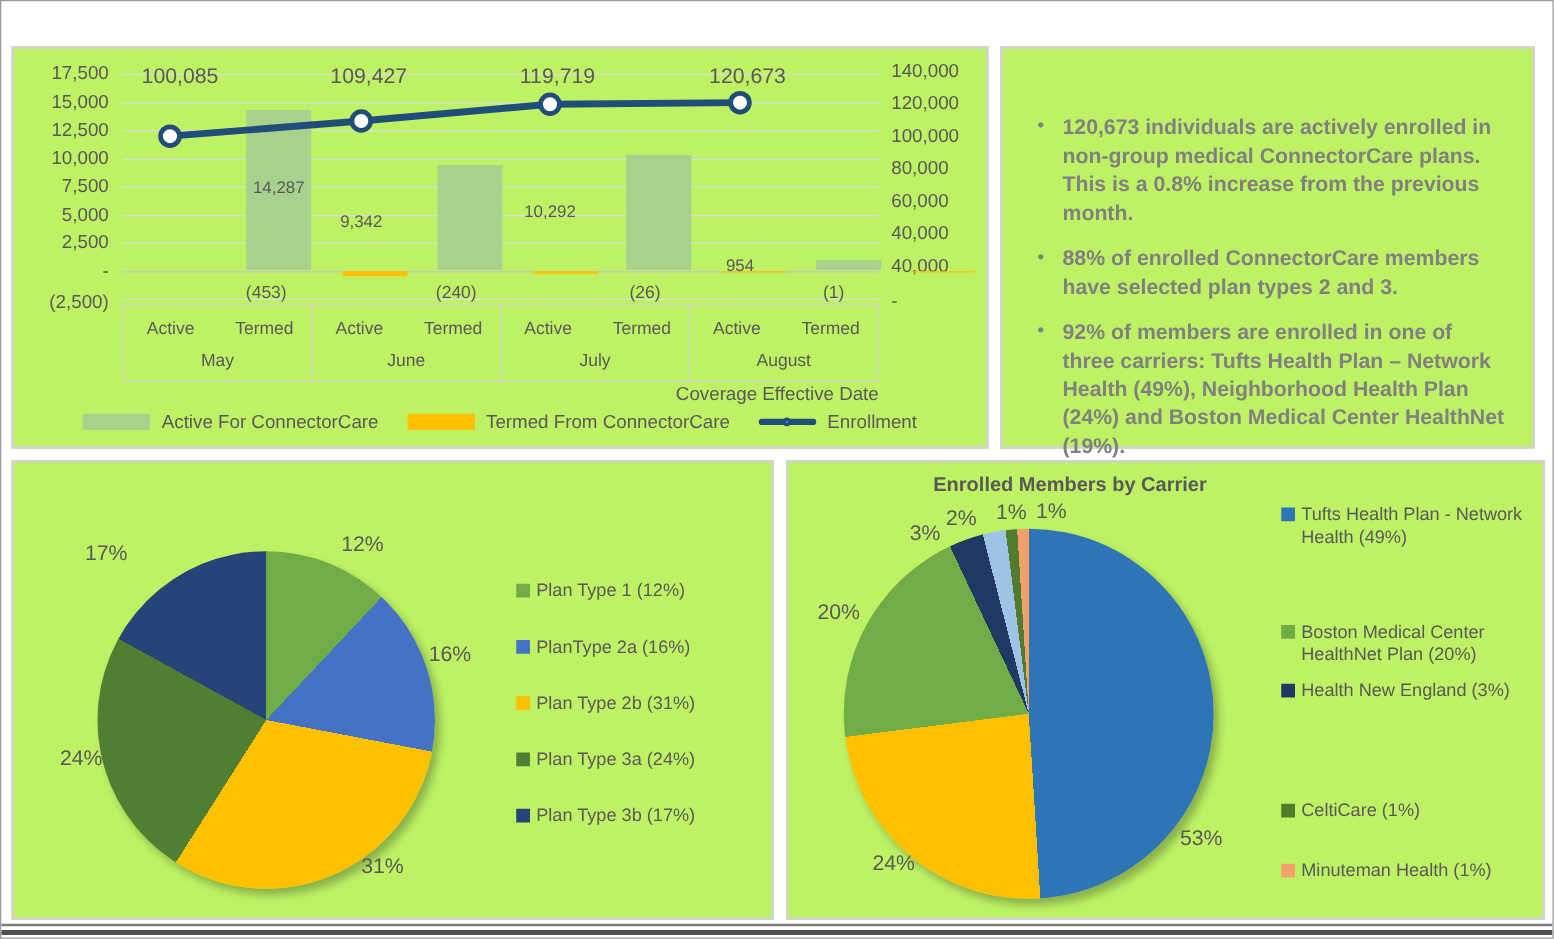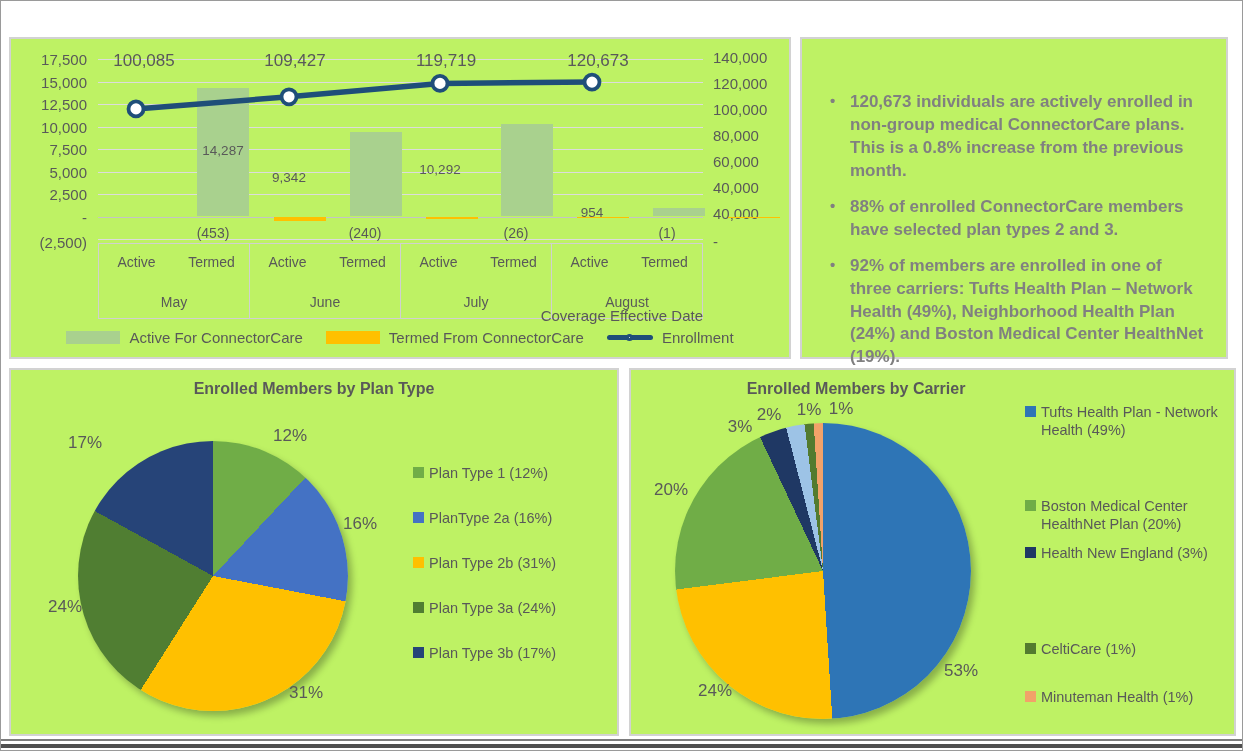--- a/index.html
+++ b/index.html
@@ -25,21 +25,21 @@
   .gridline { position:absolute; left:0; width:605px; height:1px; background:#dcdcdc; }
   .bar { position:absolute; }
   .bar-active { background:#A9D18E; }
   .bar-termed { background:#FFC000; }
   .dlabel { position:absolute; transform:translate(-50%,-50%); color:#595959; white-space:nowrap; }
   .dl-line { font-size:17px; }
   .dl-bar { font-size:13.5px; }
   .dl-termed { font-size:14px; }
   #linesvg { position:absolute; left:0; top:0; overflow:visible; }
 
-  .catbox { position:absolute; left:87px; top:204px; width:605px; height:76px;
+  .catbox { position:absolute; left:87px; top:204px; width:605px; height:62px;
             border:1px solid #d0d0d0; display:flex; }
   .catgroup { flex:1; position:relative; border-right:1px solid #d0d0d0; }
   .catgroup:last-child { border-right:none; }
   .sublabel { position:absolute; top:10px; width:50%; text-align:center; font-size:14px; color:#595959; }
   .monthlabel { position:absolute; bottom:8px; width:100%; text-align:center; font-size:14px; color:#595959; }
   .axis-title { position:absolute; left:87px; top:268px; width:605px; text-align:right;
                 font-size:15px; color:#595959; }
   .chart-legend { position:absolute; left:0; top:290px; width:100%; display:flex;
                   justify-content:center; align-items:center; gap:9px; font-size:15px; color:#595959; }
   .sw-big { width:54px; height:13px; display:inline-block; }
@@ -182,21 +182,20 @@
         <span>88% of enrolled ConnectorCare members have selected plan types 2 and 3.</span>
       </li>
       <li>
         <span class="bullet">•</span>
         <span>92% of members are enrolled in one of three carriers: Tufts Health Plan – Network Health (49%), Neighborhood Health Plan (24%) and Boston Medical Center HealthNet (19%).</span>
       </li>
     </ul>
   </div>
 
   <div id="pie1-panel" class="panel">
-    <div class="pie-title" style="left:0; width:100%">Enrolled Members by Plan Type</div>
     <div class="pie" style="left:67px; top:71px; width:270px; height:270px;
                 background:conic-gradient(from 0deg, #70AD47 0 43.2deg, #4472C4 0 100.8deg, #FFC000 0 212.4deg, #507E32 0 298.8deg, #264478 0 360deg);"></div>
     <span class="plabel" style="left:279px; top:66px">12%</span>
     <span class="plabel" style="left:349px; top:154px">16%</span>
     <span class="plabel" style="left:295px; top:323px">31%</span>
     <span class="plabel" style="left:54px;  top:237px">24%</span>
     <span class="plabel" style="left:74px;  top:73px">17%</span>
 
     <div class="pleg-item" style="left:402px; top:94px">
       <span class="sw" style="background:#70AD47"></span>

